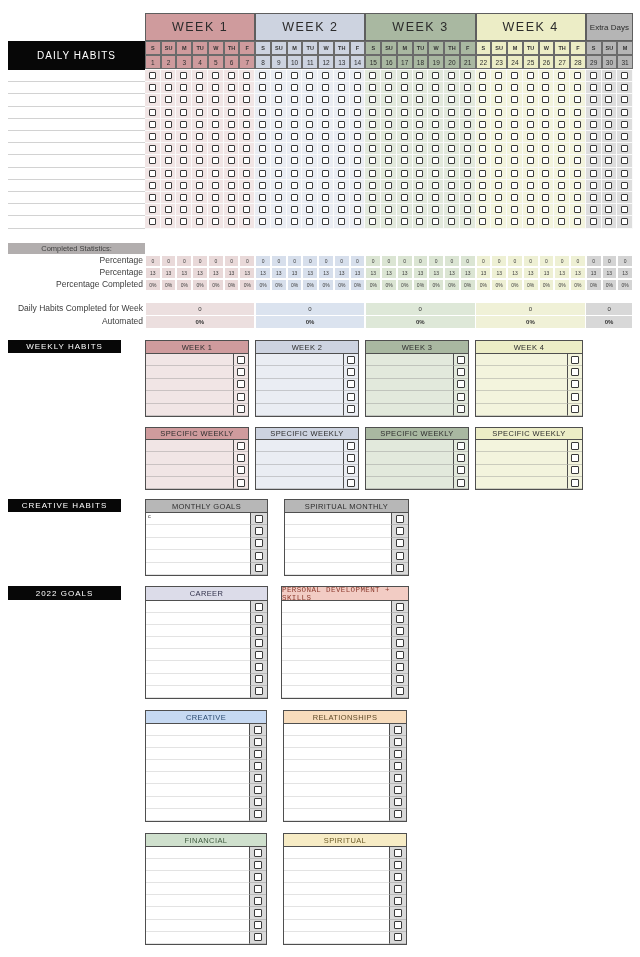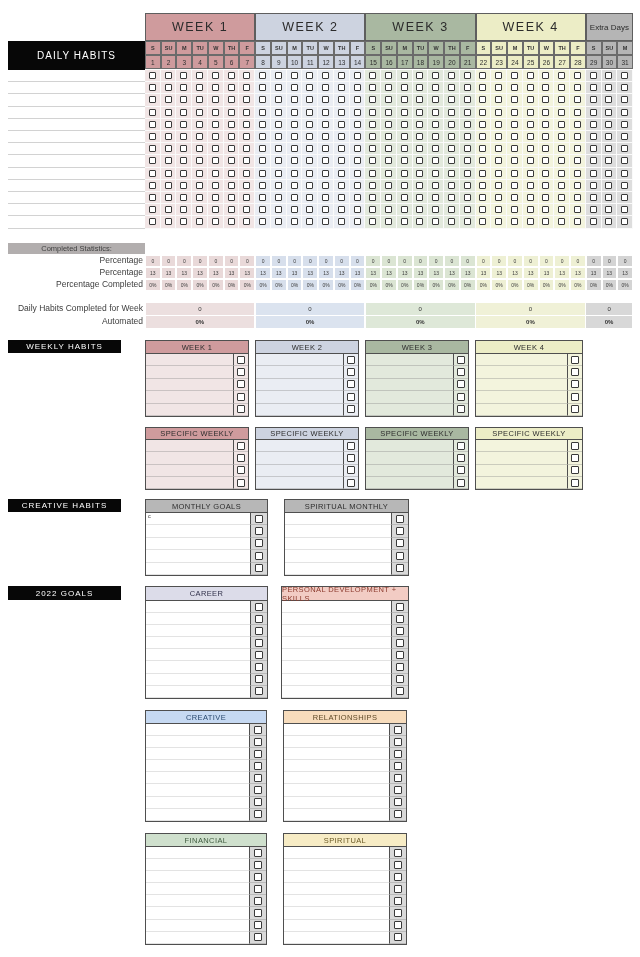--- a/index.html
+++ b/index.html
@@ -1822,21 +1822,21 @@
           </div>
         </div>
         <div class="trow" style="position: relative; width: 100%; height: 12.1px;">
           <div class="name" style="position: relative; background: rgb(255, 255, 255); border-bottom: 1px solid rgb(227, 227, 227); font-size: 5.5px; color: rgb(51, 51, 51); padding-left: 2px;"></div>
           <div class="cbcell" style="position: relative; width: 17px; background: rgb(217, 217, 217);">
             <span class="cb cb-m"></span>
           </div>
         </div>
       </div>
       <div class="tbl" style="position: absolute; left: 281px; top: 586px; width: 128px; background: rgb(255, 255, 255);">
-        <div class="tbl-header" style="position: relative; width: 100%; height: 14px; background: rgb(242, 204, 196); color: rgb(140, 59, 46);">PERSONAL DEVELOPMENT + SKILLS</div>
+        <div class="tbl-header" style="position: relative; width: 100%; height: 14px; background: rgb(242, 204, 196); color: rgb(140, 59, 46); font-family: Liberation Mono, monospace;">PERSONAL DEVELOPMENT + SKILLS</div>
         <div class="trow" style="position: relative; width: 100%; height: 12.1px;">
           <div class="name" style="position: relative; background: rgb(255, 255, 255); border-bottom: 1px solid rgb(227, 227, 227); font-size: 5.5px; color: rgb(51, 51, 51); padding-left: 2px;"></div>
           <div class="cbcell" style="position: relative; width: 17px; background: rgb(217, 217, 217);">
             <span class="cb cb-m"></span>
           </div>
         </div>
         <div class="trow" style="position: relative; width: 100%; height: 12.1px;">
           <div class="name" style="position: relative; background: rgb(255, 255, 255); border-bottom: 1px solid rgb(227, 227, 227); font-size: 5.5px; color: rgb(51, 51, 51); padding-left: 2px;"></div>
           <div class="cbcell" style="position: relative; width: 17px; background: rgb(217, 217, 217);">
             <span class="cb cb-m"></span>

